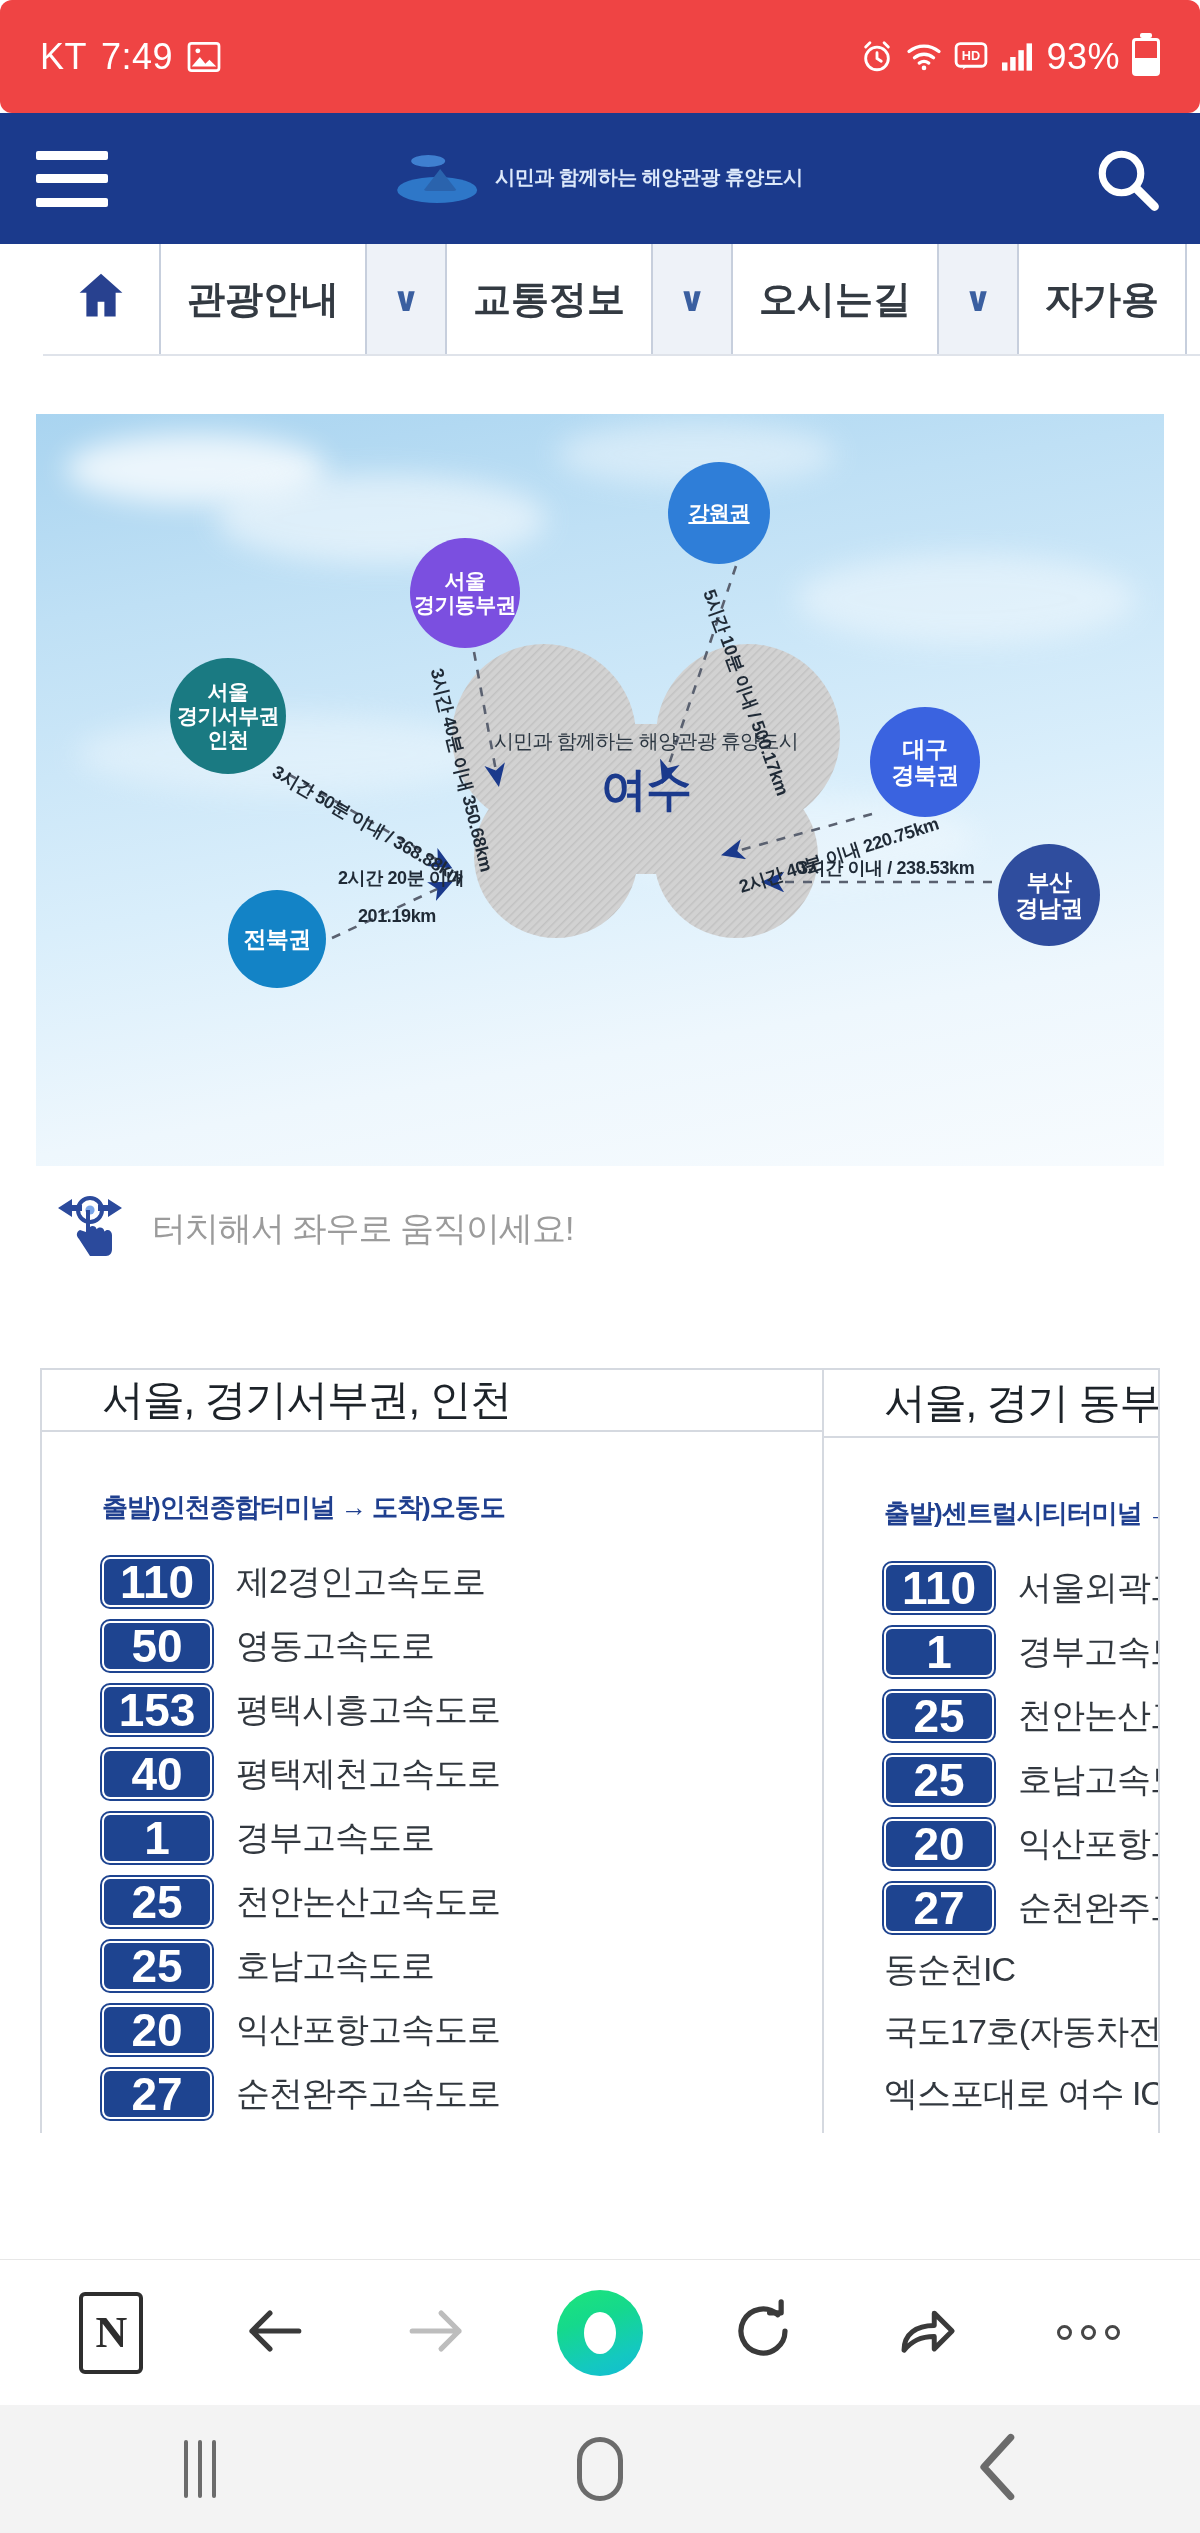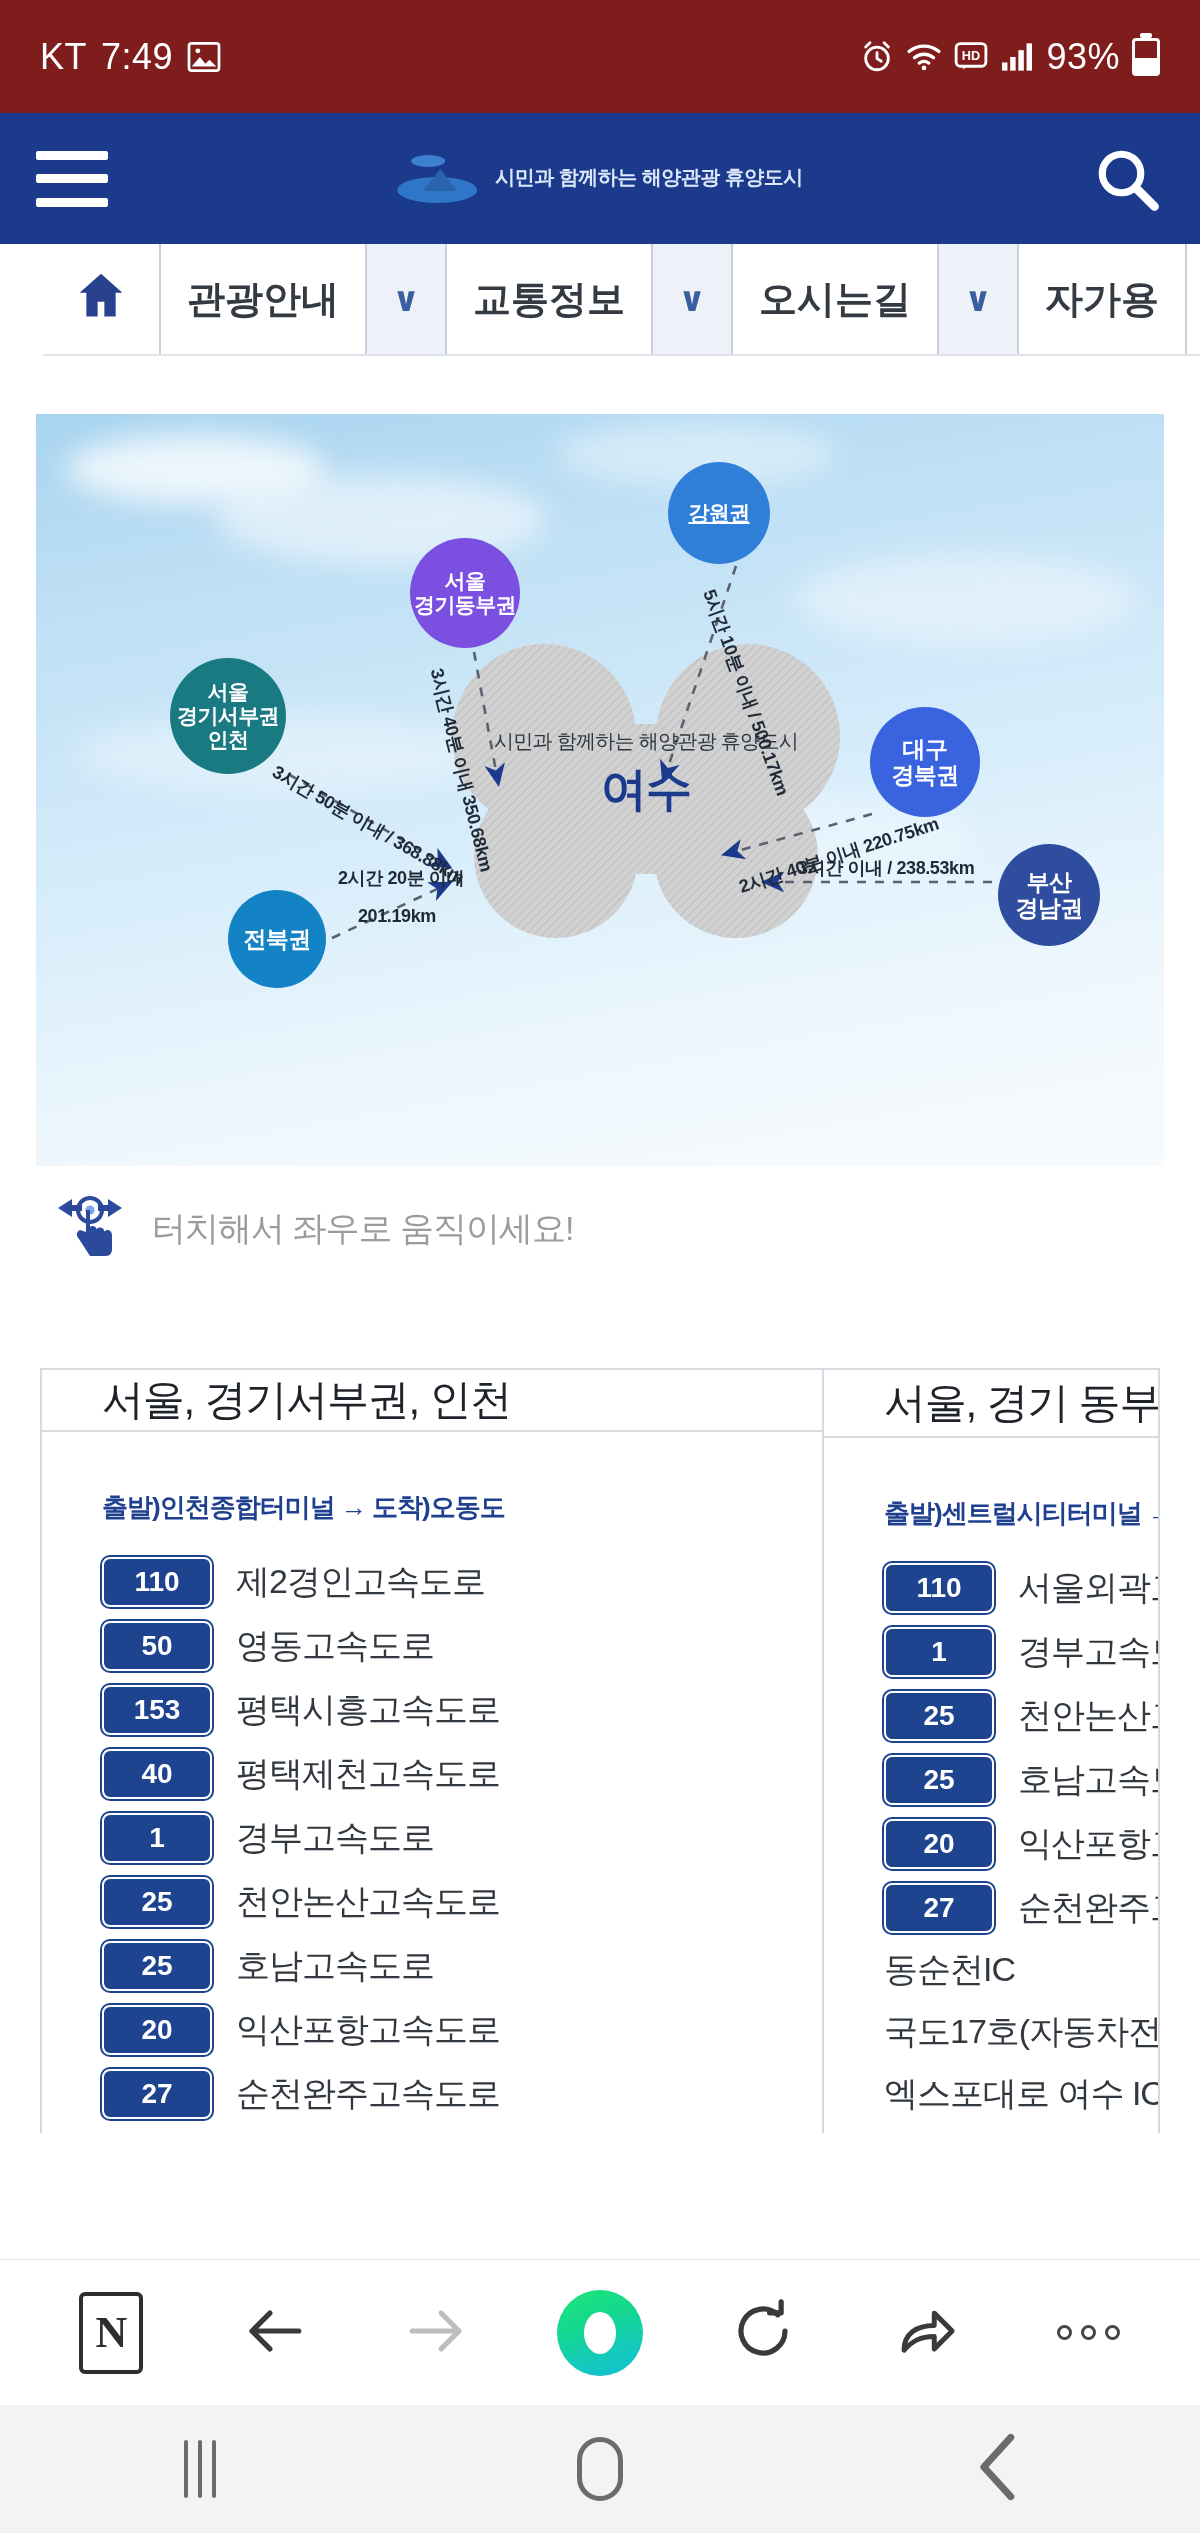--- a/index.html
+++ b/index.html
@@ -9,27 +9,28 @@
     height: 2533px;
     overflow: hidden;
     font-family: "Liberation Sans", "DejaVu Sans", sans-serif;
     background: #ffffff;
   }
   body { display: flex; flex-direction: column; }
 
   
   .status-bar {
     height: 113px;
-    background: #7f1d1d;
+    background: #ef4444;
     display: flex;
     align-items: center;
     justify-content: space-between;
     padding: 12px 40px;
     color: #ffffff;
     flex: 0 0 auto;
+    border-radius: 12px;
   }
   .status-left { display: flex; align-items: center; gap: 14px; }
   .status-right { display: flex; align-items: center; gap: 12px; }
   .status-text {
     font-size: 36px;
     letter-spacing: 0.5px;
     color: #ffffff;
     white-space: nowrap;
   }
   .status-ico { display: inline-flex; align-items: center; justify-content: center; }
@@ -215,21 +216,21 @@
     display: flex; align-items: center; gap: 24px;
     margin-bottom: 14px; white-space: nowrap;
   }
   .road-badge {
     min-width: 110px; height: 50px;
     background: #1e4490;
     border: 2px solid #ffffff;
     border-radius: 8px;
     box-shadow: 0 0 0 2px #1e4490;
     color: #ffffff;
-    font-size: 28px; font-weight: bold;
+    font-size: 46px; font-weight: bold;
     display: flex; align-items: center; justify-content: center;
     padding: 0 14px;
     flex: 0 0 auto;
   }
   .road-name { font-size: 34px; color: #32383f; letter-spacing: -1px; }
   .plain-line { font-size: 34px; color: #32383f; letter-spacing: -1px; margin-bottom: 16px; white-space: nowrap; }
 
   
   .browser-bar {
     height: 146px;

